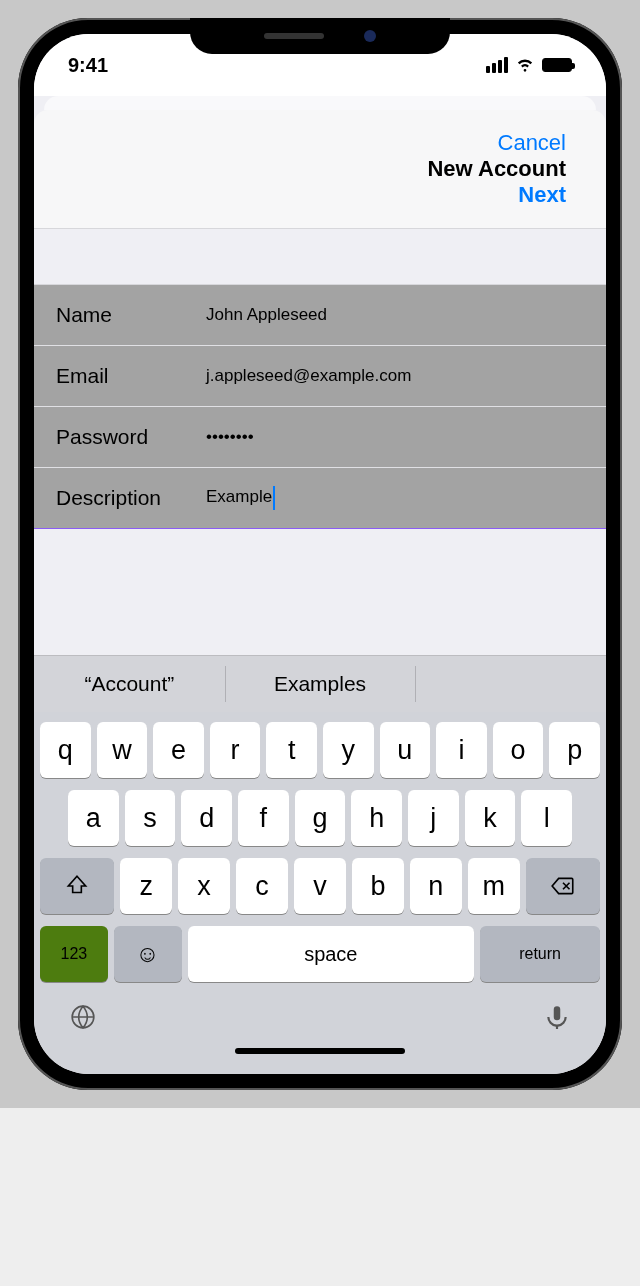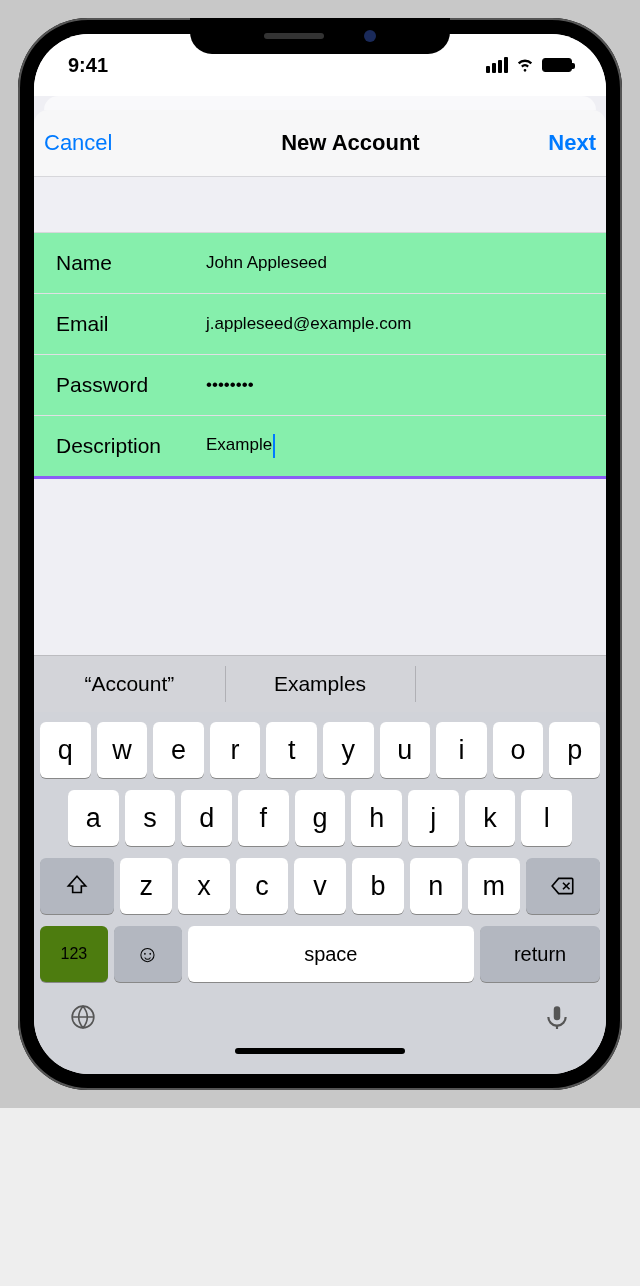--- a/index.html
+++ b/index.html
@@ -65,47 +65,48 @@
   .signal div:nth-child(4){height:16px;}
   .wifi svg { width:22px; height:22px; }
   .battery { width:30px; height:14px; border:1.5px solid #000; border-radius:3px; position:relative;}
   .battery::after { content:''; position:absolute; right:-4px; top:4px; width:3px; height:6px; background:#000; border-radius:0 2px 2px 0;}
   .battery-fill { width:100%; height:100%; background:#000; border-radius:1px;}
   
   .sheet-back { height: 14px; background:#fff; border-radius: 14px 14px 0 0; margin:0 10px; opacity:.6;}
   
   .nav {
     background:#f7f7f8;
-    display:flex; align-items:flex-start; justify-content:space-between;
-    padding: 20px 10px;
+    display:flex; align-items:flex-end; justify-content:space-between;
+    padding: 20px 40px;
     border-bottom:1px solid #d7d7db;
     border-radius: 14px 14px 0 0;
+    flex-direction: column;
   }
   .nav .title { font-weight:600; font-size:22px;margin-left:40px; }
   .nav .link { color:#007aff; font-size:22px; }
   .nav .link.next { font-weight:600; }
   
   .spacer { height: 56px; background:#efeff4; border-bottom:1px solid #d7d7db;}
-  .field-group { background:#86efac; }
+  .field-group { background:#a3a3a3; }
   .field { display:flex; align-items:center; padding: 18px 22px; border-bottom:1px solid #e0e0e4; }
-  .field:last-child { border-bottom:3px solid #8b5cf6; }
+  .field:last-child { border-bottom:1px solid #8b5cf6; }
   .field-label { width: 150px; font-size:21px; color:#000; }
   .field-value { font-size:17px; color:#000; flex:1; position:relative;}
   .cursor { display:inline-block; width:2px; height:24px; background:#007aff; vertical-align:middle; margin-left:1px; animation: blink 1s step-start infinite;}
   @keyframes blink { 50% { opacity:0; } }
   .content-fill { flex:1; background:#efeff4; }
   
   .suggestion-bar { display:flex; background:#d3d4d9; border-top:1px solid #bcbcc0; }
   .suggestion { flex:1; text-align:center; padding:16px 0; font-size:21px; position:relative;}
   .suggestion + .suggestion::before { content:''; position:absolute; left:0; top:10px; bottom:10px; width:1px; background:#b0b0b5;}
   .keyboard { background:#d1d3d9; padding: 10px 6px 6px 6px; }
   .krow { display:flex; gap:6px; margin-bottom:12px; }
   .key { flex:1; background:#fff; border-radius:6px; height:56px; display:flex; align-items:center; justify-content:center; font-size:27px; box-shadow:0 1px 0 #888;}
   .key.space { flex:5.5; font-size:20px;}
-  .key.return { flex:2.3; background:#b3b7c0; font-size:20px;}
+  .key.return { flex:2.3; background:#b3b7c0; font-size:16px;}
   .key.num { flex:1.3; background:#4d7c0f; font-size:16px;}
   .key.emoji { flex:1.3; background:#b3b7c0; font-size:24px;}
   .key.shift, .key.del { flex:1.3; background:#b3b7c0;}
   .row2 .key { flex:1; }
   .row2 { padding:0 28px; }
   .bottom-bar { display:flex; justify-content:space-between; align-items:center; padding:10px 30px 4px;}
   .home-indicator { width:170px; height:6px; background:#000; border-radius:3px; margin:10px auto 14px;}
   svg.icon { width:26px; height:26px; }
 </style>
 </head>

